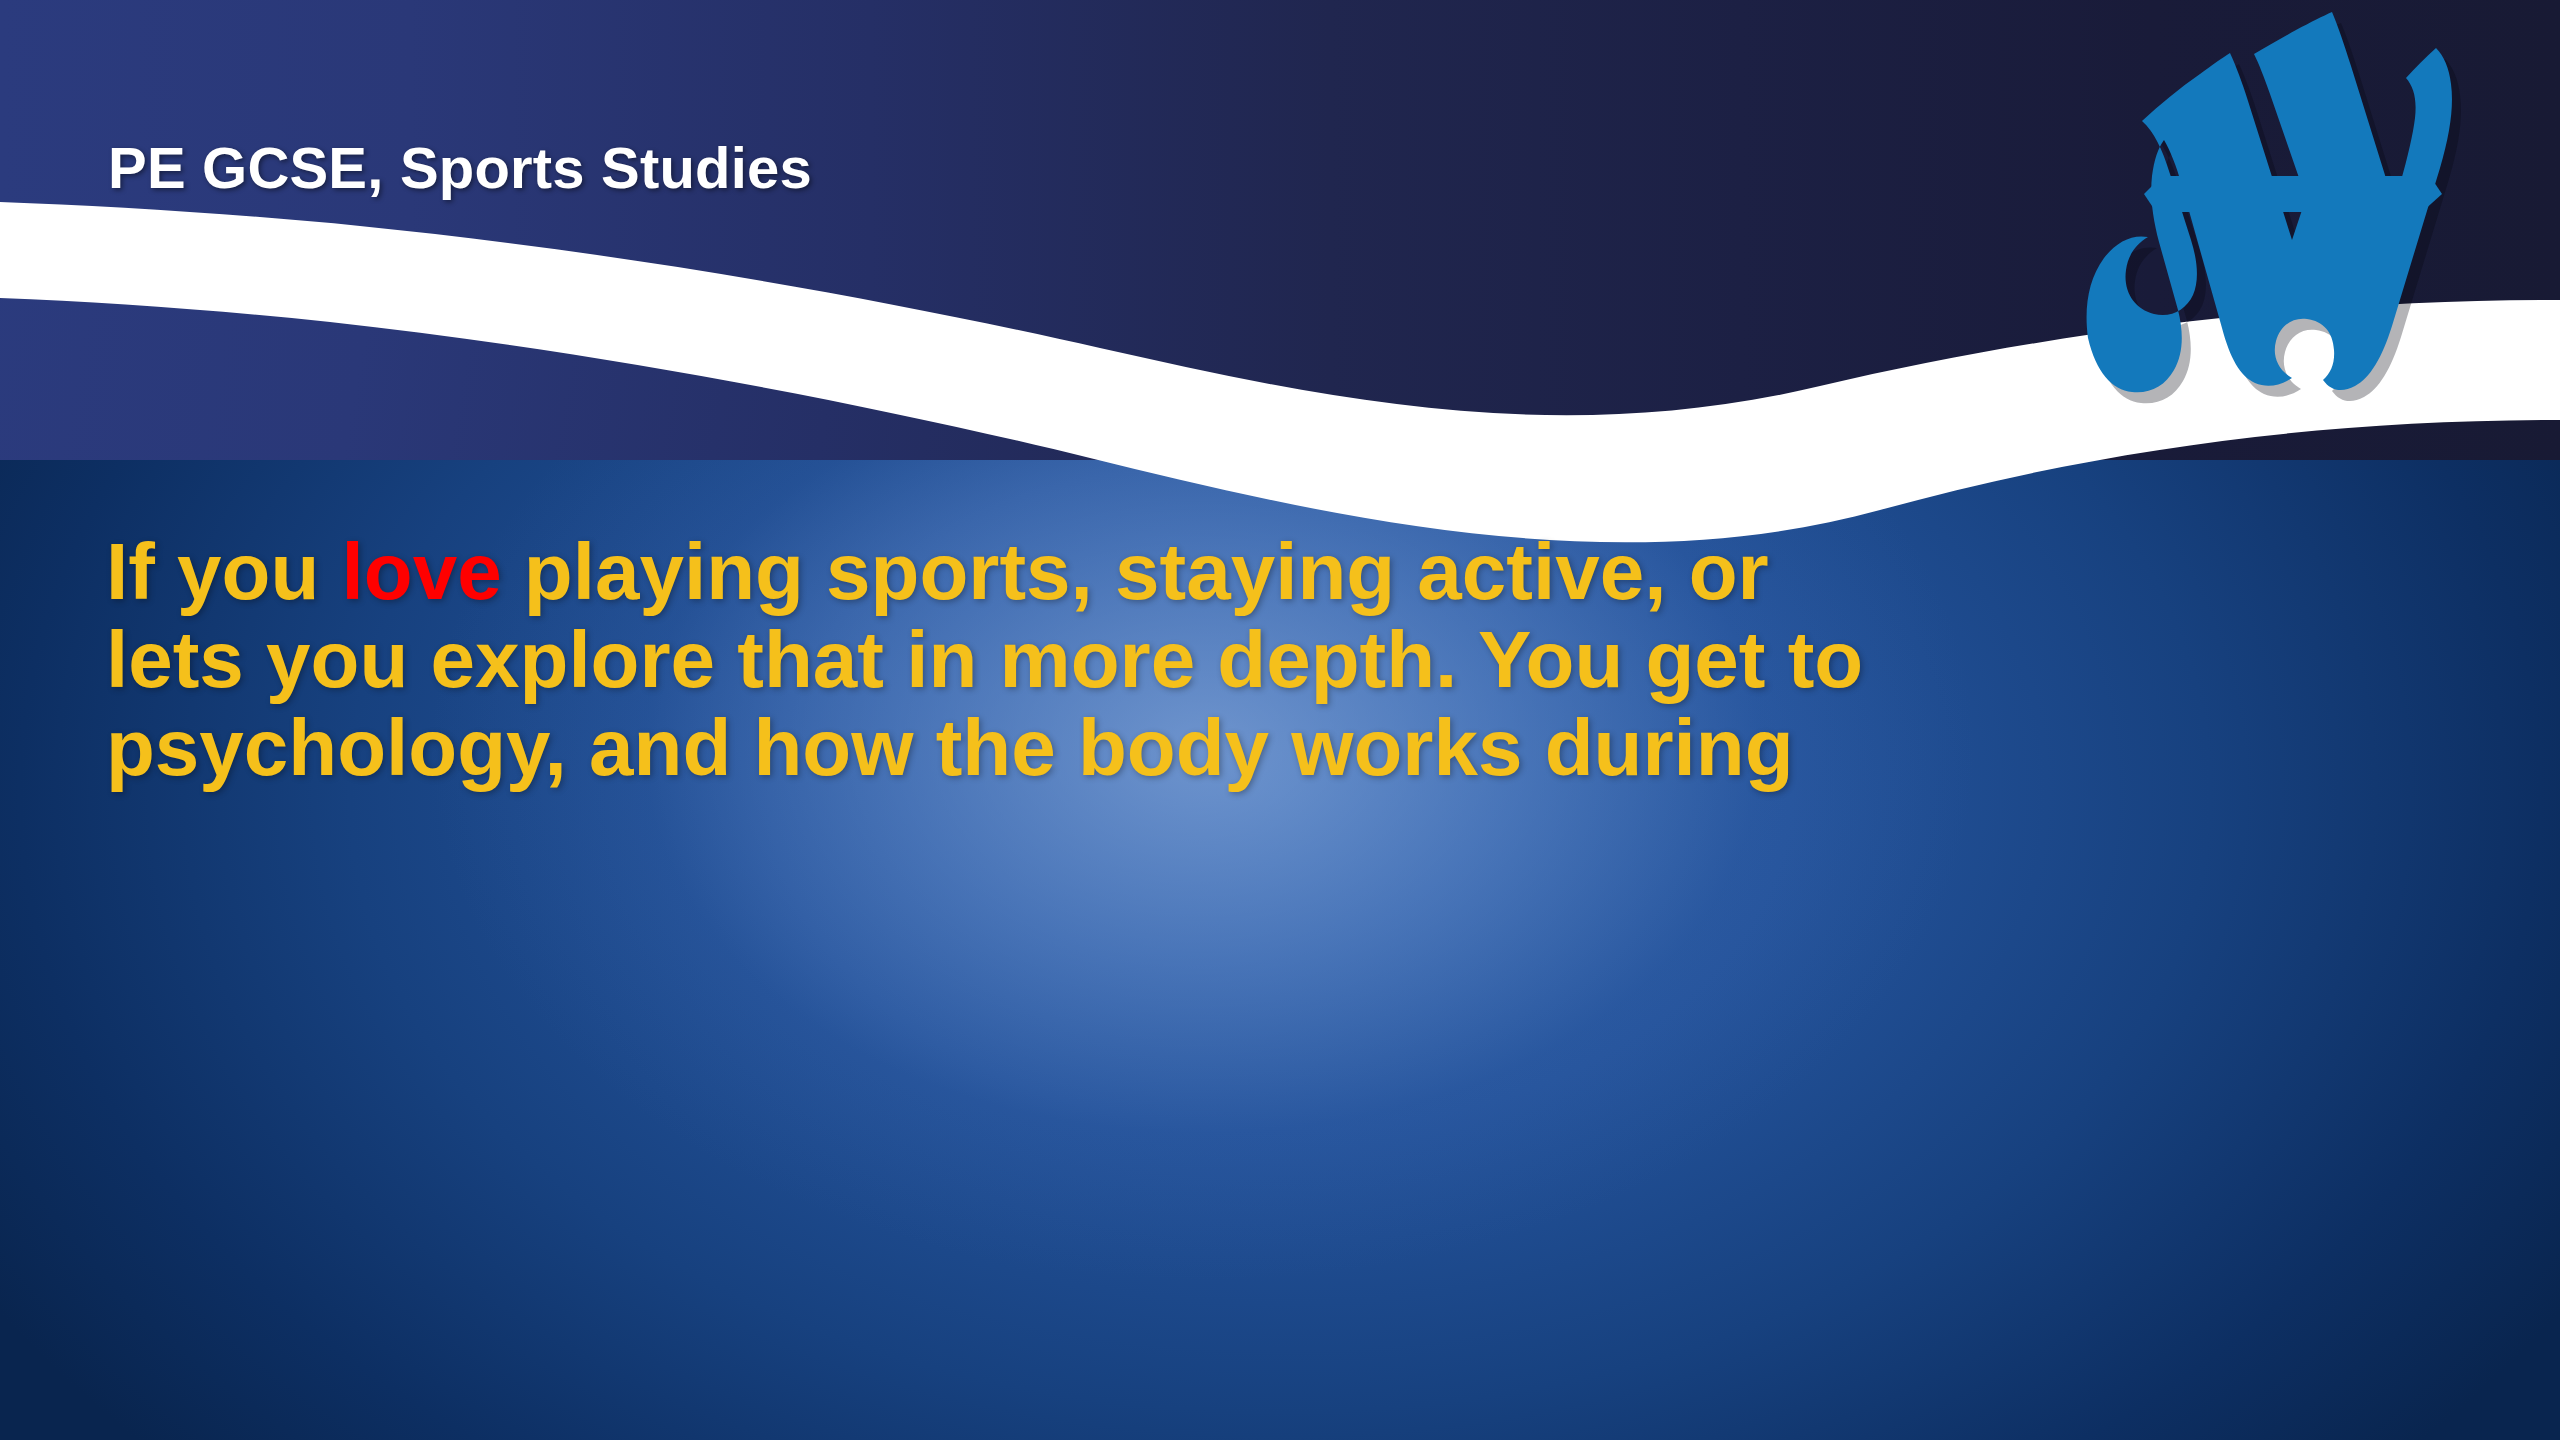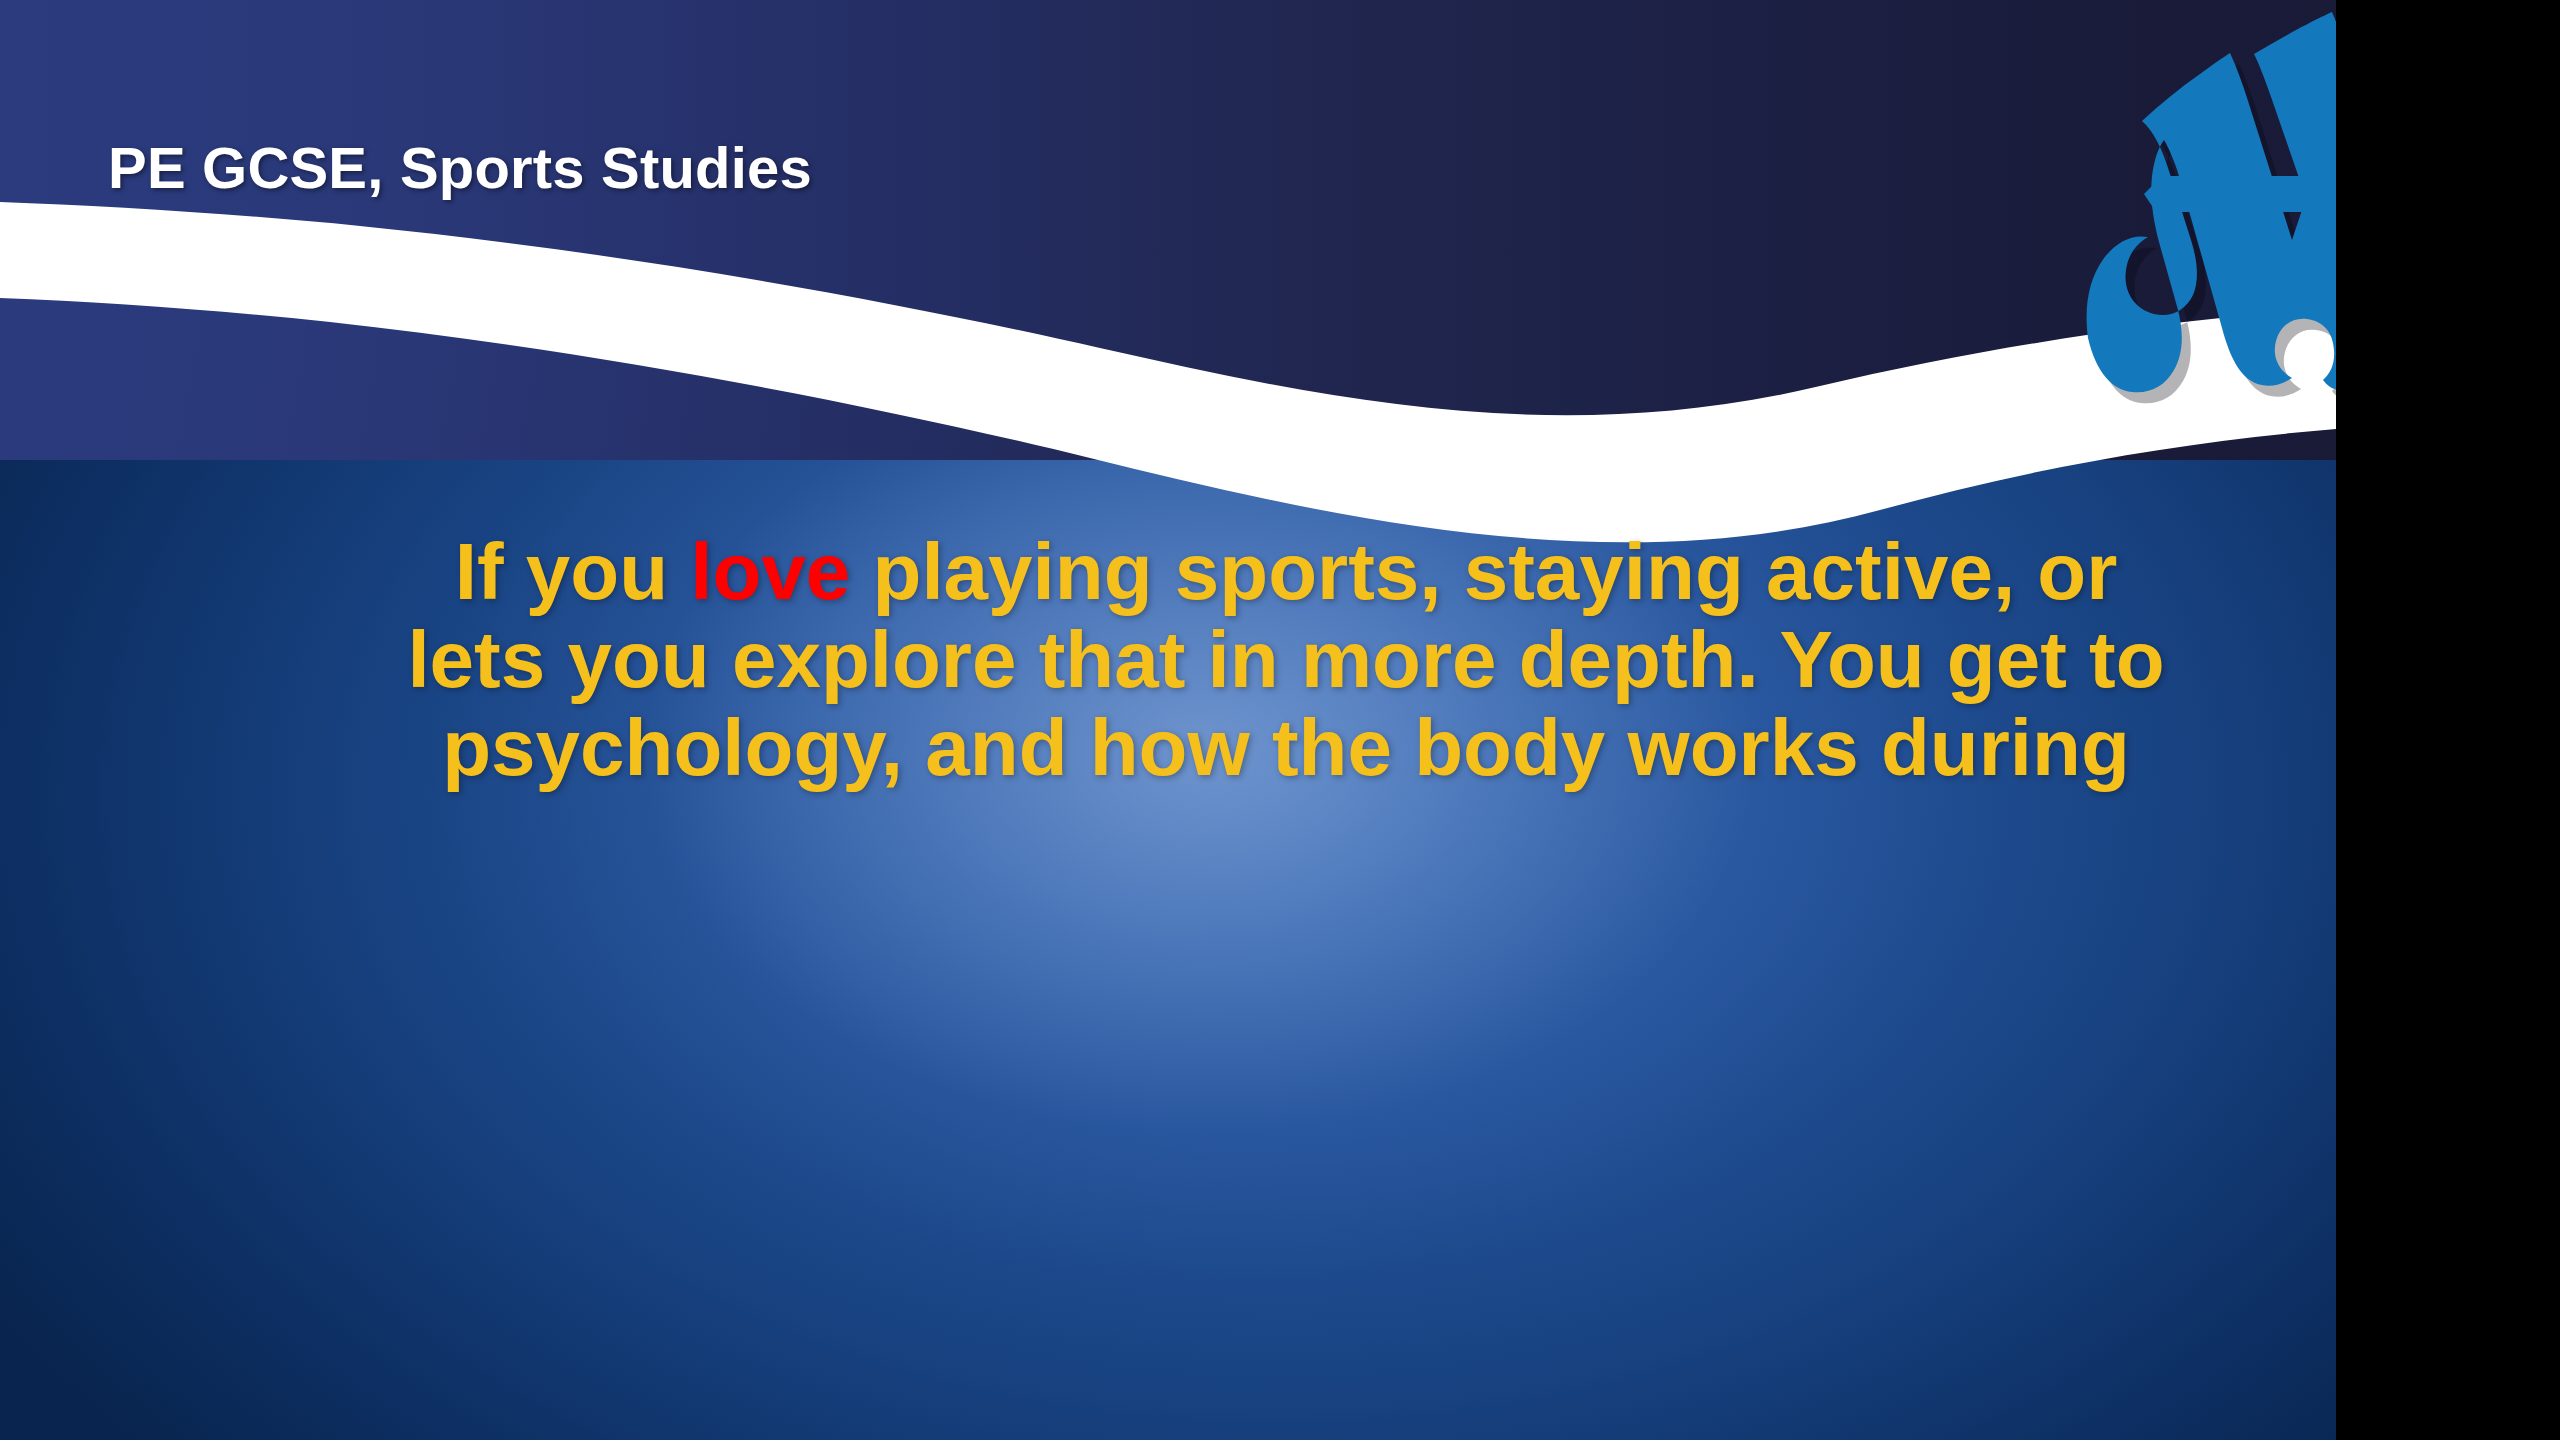--- a/index.html
+++ b/index.html
@@ -2,26 +2,25 @@
 <html><head>
 <meta charset="utf-8">
 <style>
   html, body {
     margin: 0;
     padding: 0;
     background: #000;
   }
   #slide {
     position: relative;
-    width: 2336px;
+    width: 2560px;
     height: 1440px;
     overflow: hidden;
     font-family: "Liberation Sans", sans-serif;
     background: #0c2a5c;
-    text-align: center;
   }
 
   
   .header-band {
     position: absolute;
     left: 0; top: 0;
     width: 2560px;
     height: 460px;
     background: linear-gradient(100deg,
         #2b3b7e 0%,
@@ -92,21 +91,20 @@
     top: 528px;
     width: 2340px;
   }
   .body-line {
     font-size: 80px;
     font-weight: bold;
     line-height: 88px;
     color: #f5c01b;
     white-space: nowrap;
     text-shadow: 2px 2px 6px rgba(0,0,0,0.30);
-    margin-left: 20px;
   }
   .hl-red { color: #ff0000; }
 </style>
 </head>
 <body>
 
 <div id="slide">
 
   <div class="body-panel"></div>
 

